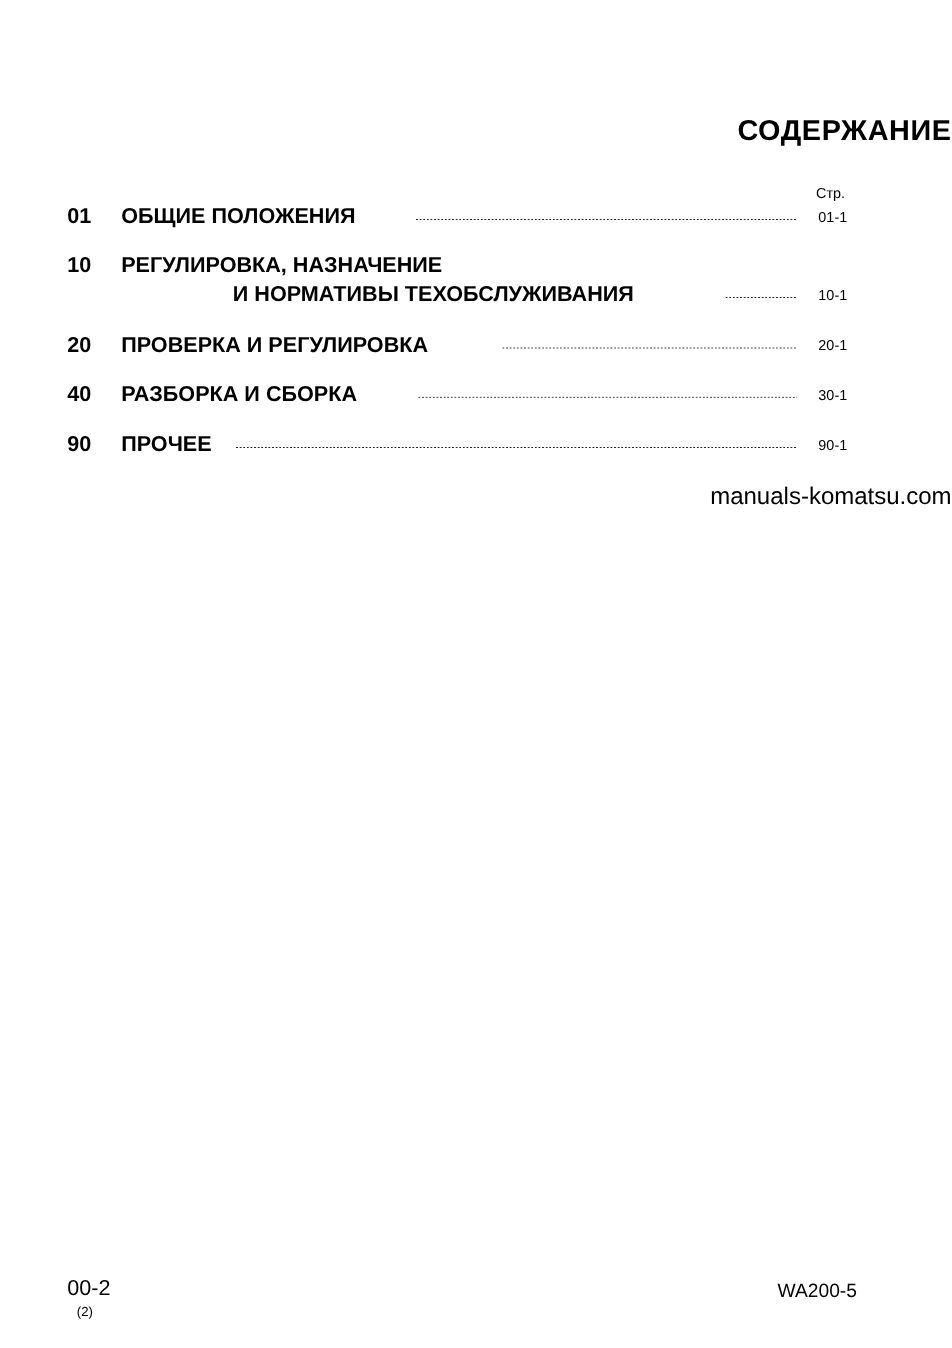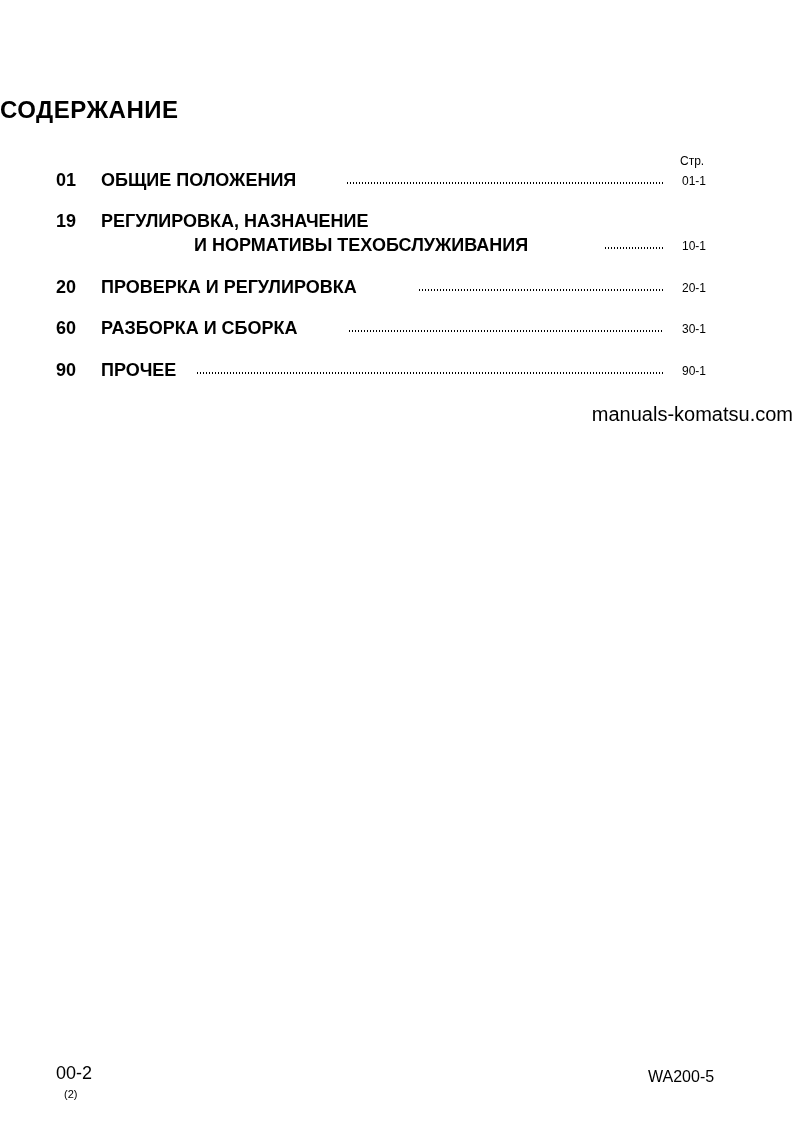--- a/index.html
+++ b/index.html
@@ -1,18 +1,18 @@
 <!DOCTYPE html>
 <html><head>
 <meta charset="utf-8">
 <style>
   html, body { margin: 0; padding: 0; background: #ffffff; }
   body { width: 793px; height: 1123px; position: relative; overflow: hidden;
          font-family: "Liberation Sans", sans-serif; color: #000; }
-  .title { position: absolute; top: 96px; left: 0; width: 793px; text-align: left;
+  .title { position: absolute; top: 96px; left: 0; width: 793px; text-align: right;
            font-size: 24px; font-weight: bold; letter-spacing: 0.5px; }
   .page-col-label { position: absolute; top: 154px; left: 680px; font-size: 12px; text-align: center; }
   .toc-row { position: absolute; left: 56px; width: 650px; height: 22px;
              font-size: 18px; font-weight: bold; }
   .num { position: absolute; left: 0; top: 0; }
   .lbl { position: absolute; left: 45px; top: 0; white-space: nowrap; }
   .lbl2 { position: absolute; left: 138px; top: 0; white-space: nowrap; }
   .dots { position: absolute; top: 12px; height: 2px;
           background-image: radial-gradient(circle, #000 0.6px, transparent 0.7px);
           background-size: 3px 2px; background-repeat: repeat-x; }
@@ -30,38 +30,38 @@
 <div class="page-col-label">Стр.</div>
 
 <div class="toc-row" style="top:170px;">
   <span class="num">01</span>
   <span class="lbl">ОБЩИЕ ПОЛОЖЕНИЯ</span>
   <span class="dots" style="left:290px; right:42px;"></span>
   <span class="pg">01-1</span>
 </div>
 
 <div class="toc-row" style="top:211px;">
-  <span class="num">19</span>
+  <span class="num">10</span>
   <span class="lbl">РЕГУЛИРОВКА, НАЗНАЧЕНИЕ</span>
 </div>
 <div class="toc-row" style="top:235px;">
   <span class="lbl2">И НОРМАТИВЫ ТЕХОБСЛУЖИВАНИЯ</span>
   <span class="dots" style="left:548px; right:42px;"></span>
   <span class="pg">10-1</span>
 </div>
 
 <div class="toc-row" style="top:277px;">
   <span class="num">20</span>
   <span class="lbl">ПРОВЕРКА И РЕГУЛИРОВКА</span>
   <span class="dots" style="left:362px; right:42px;"></span>
   <span class="pg">20-1</span>
 </div>
 
 <div class="toc-row" style="top:318px;">
-  <span class="num">60</span>
+  <span class="num">40</span>
   <span class="lbl">РАЗБОРКА И СБОРКА</span>
   <span class="dots" style="left:292px; right:42px;"></span>
   <span class="pg">30-1</span>
 </div>
 
 <div class="toc-row" style="top:360px;">
   <span class="num">90</span>
   <span class="lbl">ПРОЧЕЕ</span>
   <span class="dots" style="left:140px; right:42px;"></span>
   <span class="pg">90-1</span>

